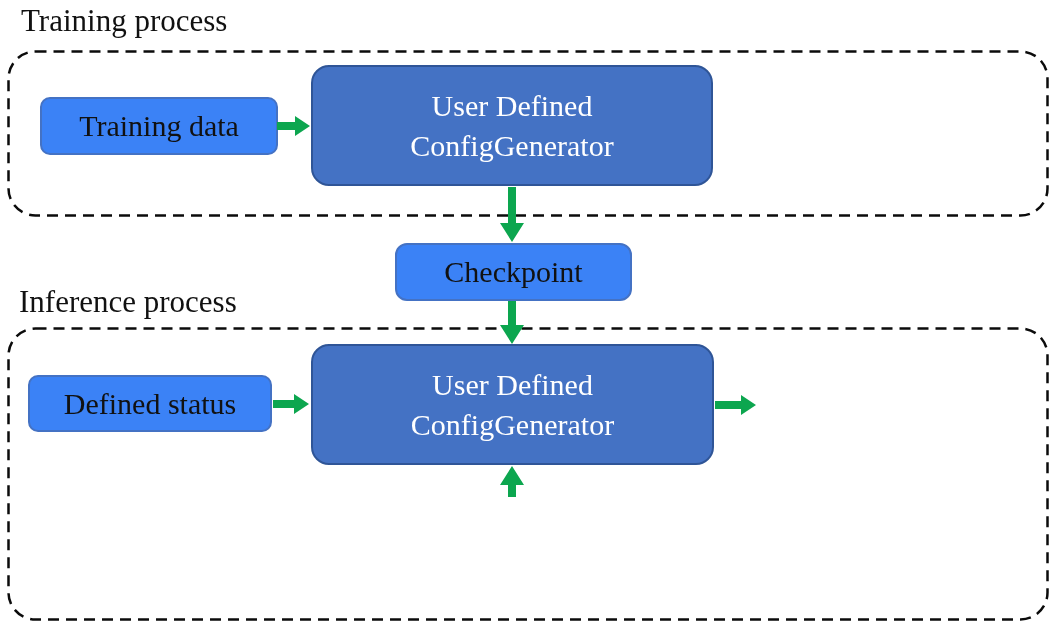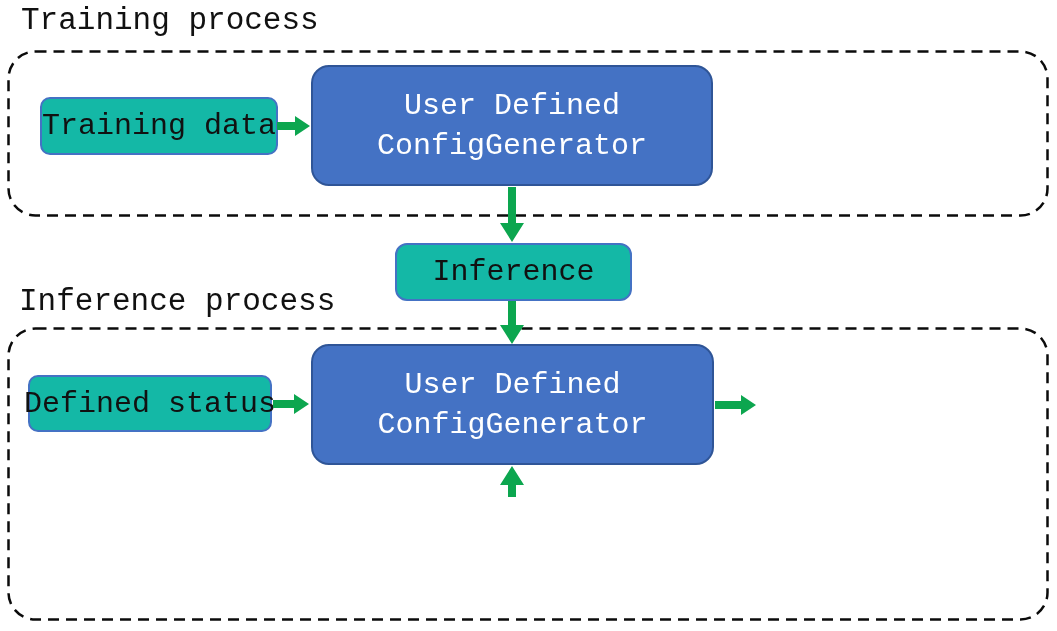--- a/index.html
+++ b/index.html
@@ -1,21 +1,21 @@
 <!DOCTYPE html>
 <html><head>
 <meta charset="utf-8">
 <style>
   html, body { margin: 0; padding: 0; background: #ffffff; }
   .page {
     position: relative;
     width: 1057px;
     height: 631px;
     background: #ffffff;
-    font-family: Liberation Mono, monospace;
+    font-family: Liberation Serif, serif;
     overflow: hidden;
     --box-blue: #4472C4;
     --box-blue-dark: #2F5597;
     --arrow-green: #0CA64F;
     --ink: #111111;
   }
   .process-title {
     position: absolute;
     font-size: 31px;
     color: var(--ink);
@@ -23,21 +23,21 @@
   }
   .container-layer {
     position: absolute;
     left: 0; top: 0;
   }
   .wbox {
     position: absolute;
     display: flex;
     align-items: center;
     justify-content: center;
-    background: #14b8a6;
+    background: #3b82f6;
     border: 2px solid var(--box-blue);
     border-radius: 10px;
     font-size: 30px;
     color: var(--ink);
     white-space: nowrap;
     box-sizing: border-box;
   }
   .trigger {
     border: 2px dashed var(--box-blue);
     border-radius: 12px;
@@ -86,21 +86,21 @@
   <div class="bluebox" style="left:311px; top:65px; width:402px; height:121px;">
     <span>User Defined</span>
     <span>ConfigGenerator</span>
   </div>
 
   <svg class="arrow" style="left:499px; top:187px;" width="26" height="56" viewBox="0 0 26 56">
     <polygon points="9,0 17,0 17,36 25,36 13,55 1,36 9,36" fill="currentColor"></polygon>
   </svg>
 
   <div class="wbox" style="left:395px; top:243px; width:237px; height:58px; border-radius:12px;">
-    <span>Inference</span>
+    <span>Checkpoint</span>
   </div>
 
   <svg class="arrow" style="left:499px; top:301px;" width="26" height="44" viewBox="0 0 26 44">
     <polygon points="9,0 17,0 17,24 25,24 13,43 1,24 9,24" fill="currentColor"></polygon>
   </svg>
 
   <div class="wbox" style="left:28px; top:375px; width:244px; height:57px;">
     <span>Defined status</span>
   </div>
 

